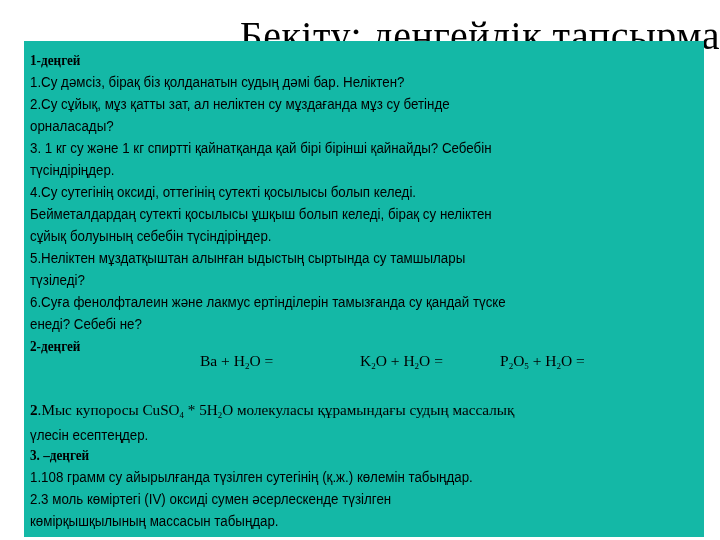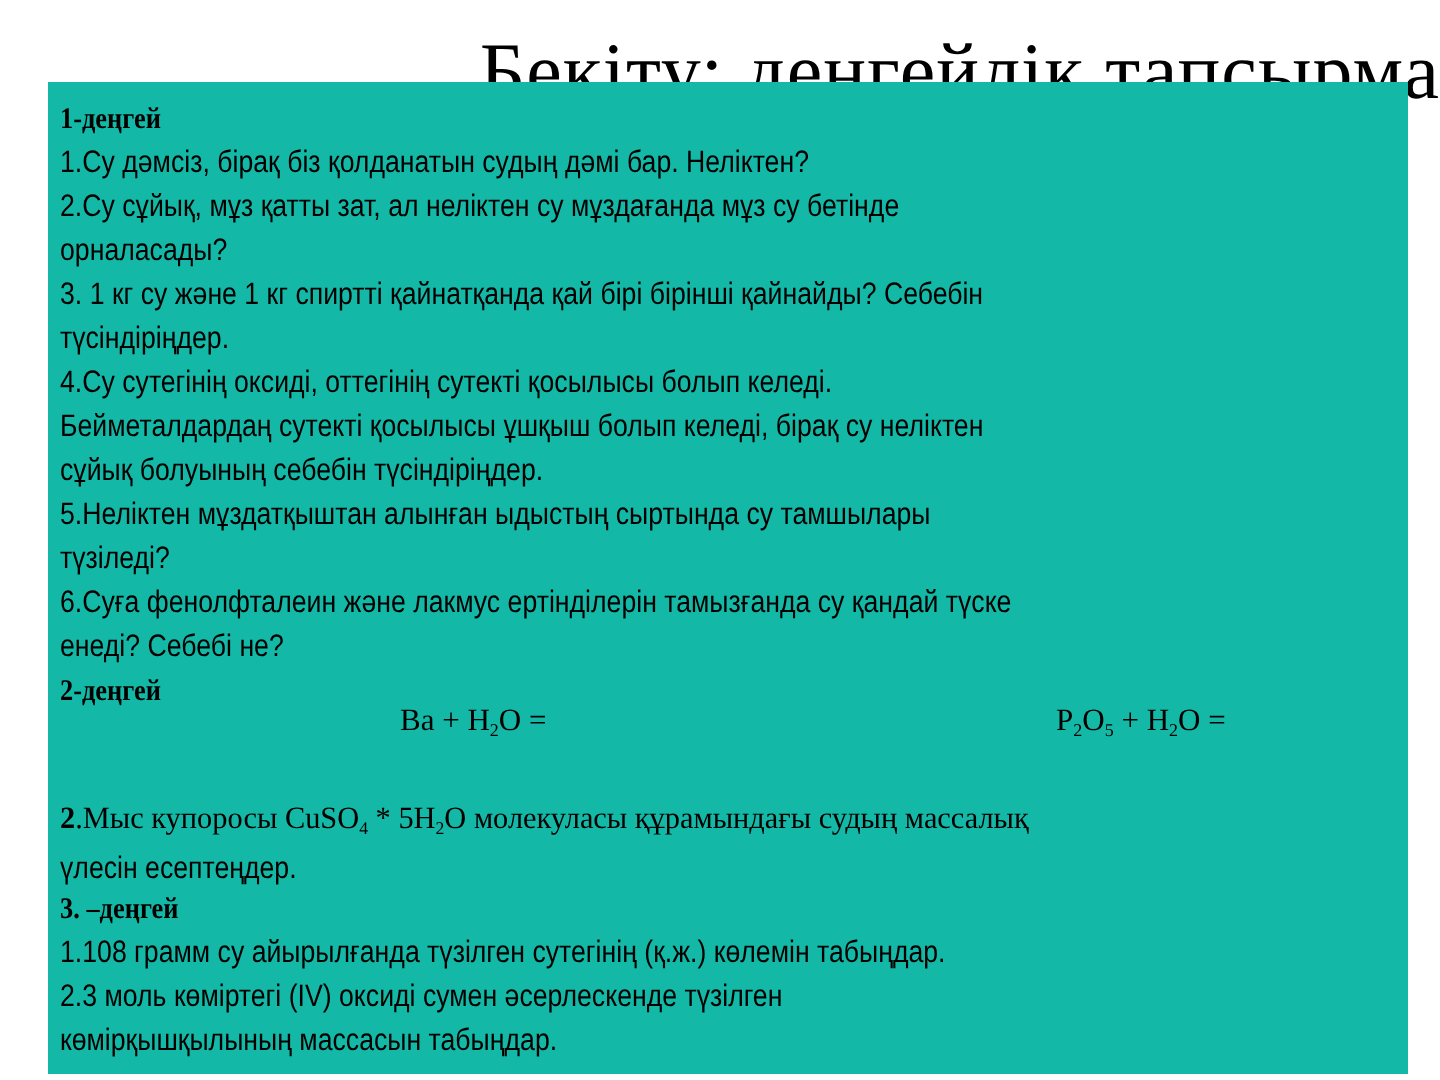--- a/index.html
+++ b/index.html
@@ -87,22 +87,23 @@
   <div class="line" style="top:207px;">5.Неліктен  мұздатқыштан  алынған ыдыстың  сыртында су тамшылары</div>
   <div class="line" style="top:229px;">түзіледі?</div>
   <div class="line" style="top:251px;">6.Суға  фенолфталеин  жəне лакмус  ертінділерін  тамызғанда  су  қандай  түске</div>
   <div class="line" style="top:273px;">енеді? Себебі  не?</div>
 
   <div class="line bold-heading" style="top:295px;">2-деңгей</div>
 
 
   <div class="formula" style="left:176px; top:310px;"><span>Ba  + H</span><sub>2</sub><span>O =</span></div>
 
+  <div class="formula" style="left:336px; top:310px;"><span>K</span><sub>2</sub><span>O  + H</span><sub>2</sub><span>O =</span></div>
 
-  <div class="formula" style="left:476px; top:310px;margin-left:28px;"><span>P</span><sub>2</sub><span>O</span><sub>5</sub><span> + H</span><sub>2</sub><span>O =</span></div>
+  <div class="formula" style="left:476px; top:310px;"><span>P</span><sub>2</sub><span>O</span><sub>5</sub><span> + H</span><sub>2</sub><span>O =</span></div>
 
   <div class="formula" style="left:6px; top:359px; transform-origin:left top; transform:scaleX(0.98);"><b>2</b>.<span>Мыс  купоросы  CuSO</span><sub>4</sub><span> * 5H</span><sub>2</sub><span>O  молекуласы  құрамындағы   судың  массалық</span></div>
 
   <div class="line" style="top:384px;">үлесін  есептеңдер.</div>
 
   <div class="line bold-heading" style="top:404px;">3. –деңгей</div>
   <div class="line" style="top:426px;">1.108 грамм  су  айырылғанда  түзілген  сутегінің  (қ.ж.)  көлемін  табыңдар.</div>
   <div class="line" style="top:448px;">2.3 моль көміртегі  (IV) оксиді  сумен  əсерлескенде  түзілген</div>
   <div class="line" style="top:470px;">көмірқышқылының  массасын  табыңдар.</div>
 

